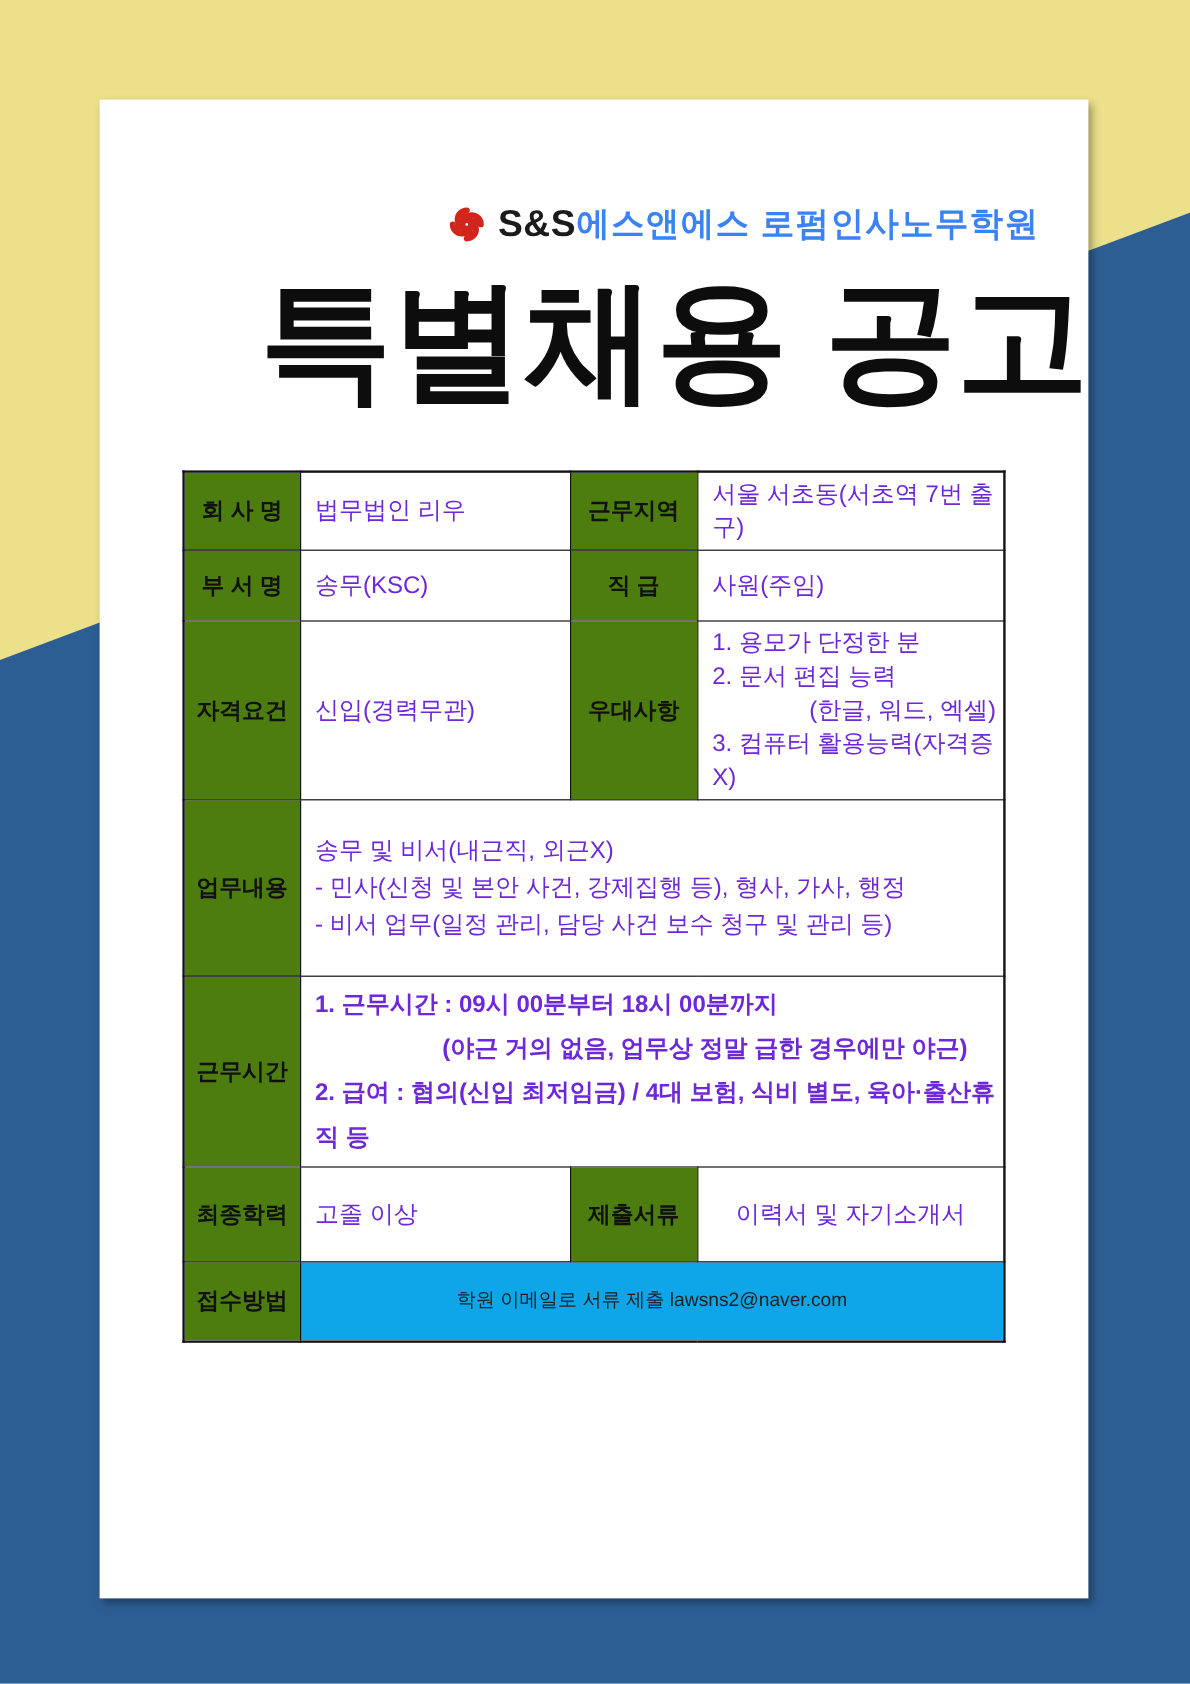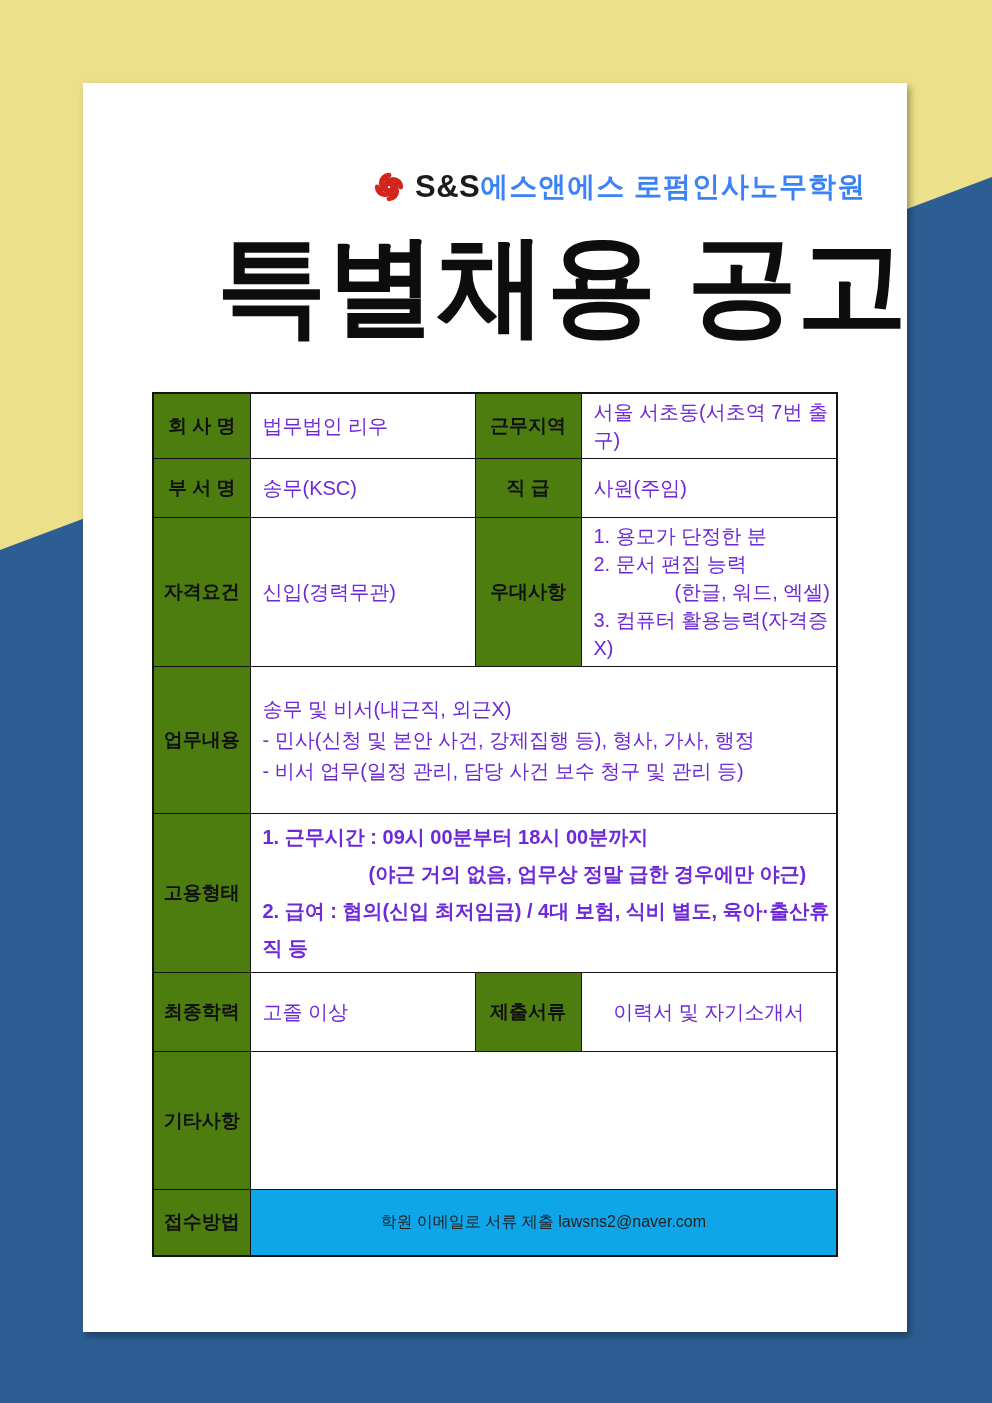--- a/index.html
+++ b/index.html
@@ -115,37 +115,33 @@
     </tr>
     <tr class="r5">
       <td class="lbl">업무내용</td>
       <td class="val lines5" colspan="3">
         <div>송무 및 비서(내근직, 외근X)</div>
         <div>- 민사(신청 및 본안 사건, 강제집행 등), 형사, 가사, 행정</div>
         <div>- 비서 업무(일정 관리, 담당 사건 보수 청구 및 관리 등)</div>
       </td>
     </tr>
     <tr class="r6">
-      <td class="lbl">고용형태</td>
+      <td class="lbl">근무시간</td>
       <td class="val lines6" colspan="3">
         <div>1. 근무시간 : 09시 00분부터 18시 00분까지</div>
         <div class="indent-deep">(야근 거의 없음, 업무상 정말 급한 경우에만 야근)</div>
         <div>2. 급여 : 협의(신입 최저임금) / 4대 보험, 식비 별도, 육아·출산휴직 등</div>
       </td>
     </tr>
     <tr class="r7">
       <td class="lbl">최종학력</td>
       <td class="val">고졸 이상</td>
       <td class="lbl">제출서류</td>
       <td class="val center">이력서 및 자기소개서</td>
     </tr>
-    <tr class="r8">
-      <td class="lbl">기타사항</td>
-      <td class="val" colspan="3"></td>
-    </tr>
     <tr class="r9">
       <td class="lbl">접수방법</td>
       <td class="val pink center" colspan="3">학원 이메일로 서류 제출 lawsns2@naver.com</td>
     </tr>
     </tbody>
   </table>
 
 </div>
 
 </body></html>

